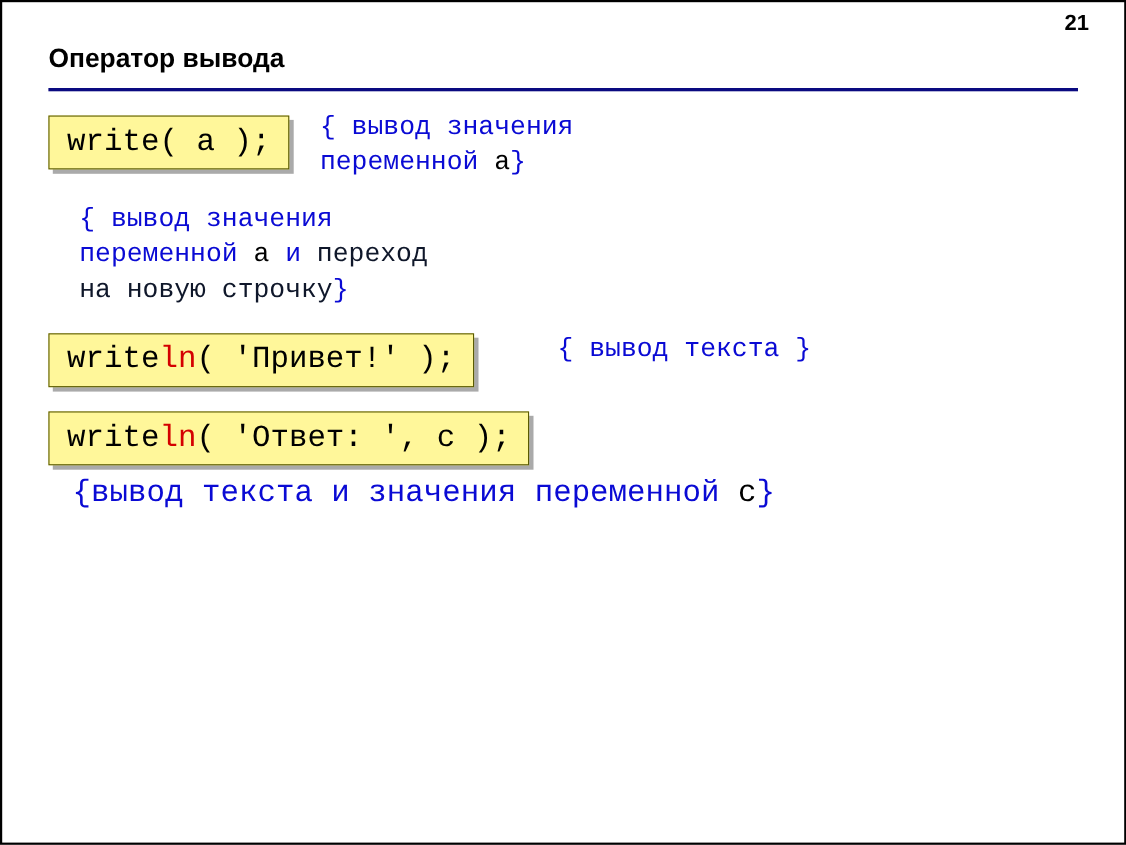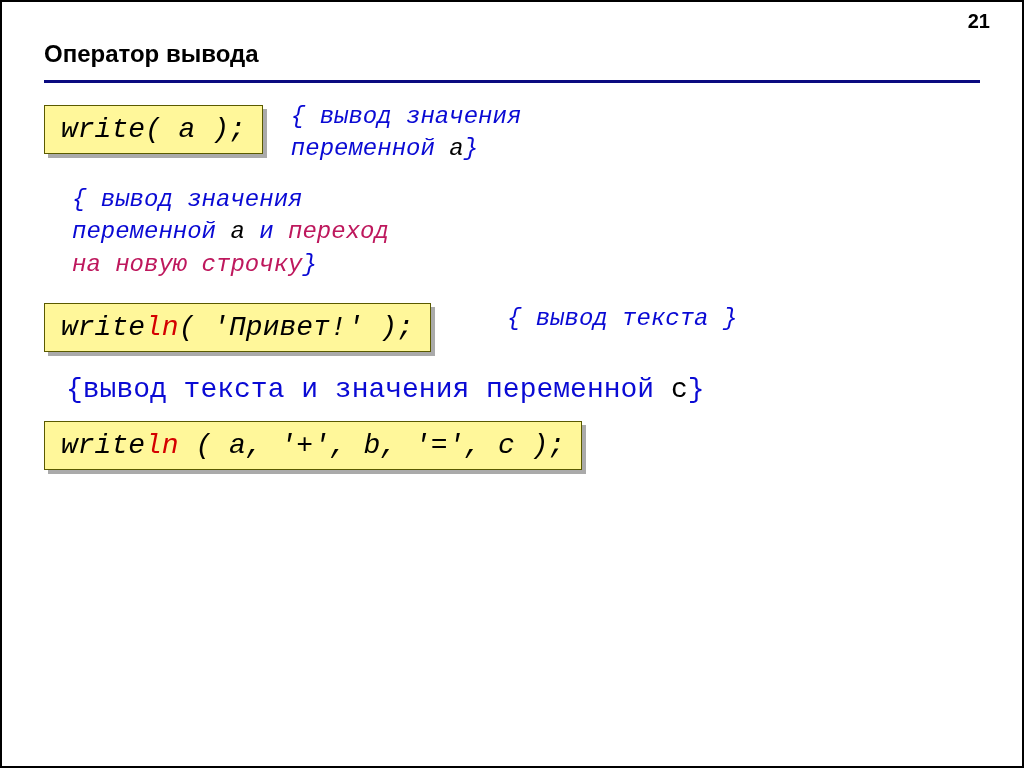--- a/index.html
+++ b/index.html
@@ -28,40 +28,39 @@
     border-top: 3px solid #0a0a80;
     margin: 12px 42px 0 42px;
   }
   .content {
     padding: 22px 42px 0 42px;
   }
   .row {
     display: flex;
     align-items: flex-start;
     margin-bottom: 22px;
-    font-style: italic;
   }
   .codebox {
     background: #fff79a;
     border: 1px solid #5a5a00;
     box-shadow: 4px 4px 0 rgba(100,100,100,0.55);
     padding: 8px 16px;
     font-family: "Courier New", monospace;
     font-size: 28px;
     white-space: nowrap;
     display: inline-block;
   }
   .comment {
     font-family: "Courier New", monospace;
     font-size: 24px;
     color: #0a0ad4;
     line-height: 1.35;
     margin-left: 28px;
   }
-  .red { color: #be185d; }
+  .red { color: #0f172a; }
   .black { color: #000; }
   .row1-comment { margin-top: -4px; }
   .row2-comment { margin-top: -4px; }
   .row3 { margin-top: 8px; margin-bottom: 22px; gap: 48px; }
   .row4 { margin-bottom: 10px; }
   .standalone-comment {
     font-family: "Courier New", monospace;
     font-size: 28px;
     color: #0a0ad4;
     margin: 8px 0 16px 22px;
@@ -93,22 +92,22 @@
       <span>переменной </span><span class="black">a</span><span> и </span><span class="red">переход</span><br>
       <span class="red">на новую строчку</span><span>}</span>
     </div>
   </div>
 
   <div class="row row3">
     <div class="codebox cb-ln"><span>write</span><span class="ln">ln</span><span>( 'Привет!' );</span></div>
     <div class="comment">{ вывод текста }</div>
   </div>
 
+  <div class="row row4">
+    <div class="codebox cb-ln"><span>write</span><span class="ln">ln</span><span>( 'Ответ: ', c );</span></div>
+  </div>
 
   <div class="standalone-comment">
     <span>{вывод текста и значения переменной </span><span class="black">c</span><span>}</span>
   </div>
 
-  <div class="row row5">
-    <div class="codebox cb-ln"><span>write</span><span class="ln">ln</span><span> ( a, '+', b, '=', c );</span></div>
-  </div>
 
 </div>
 
 </body></html>

